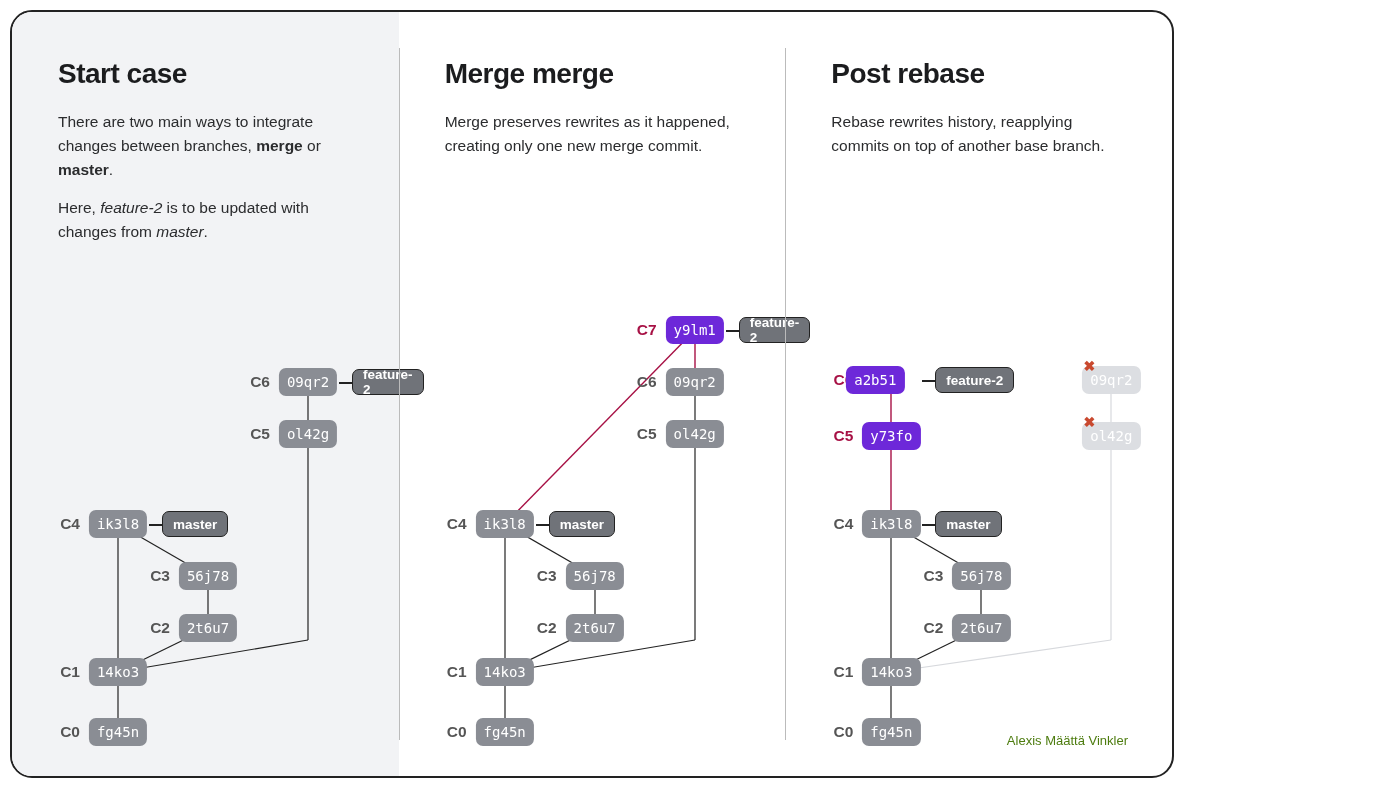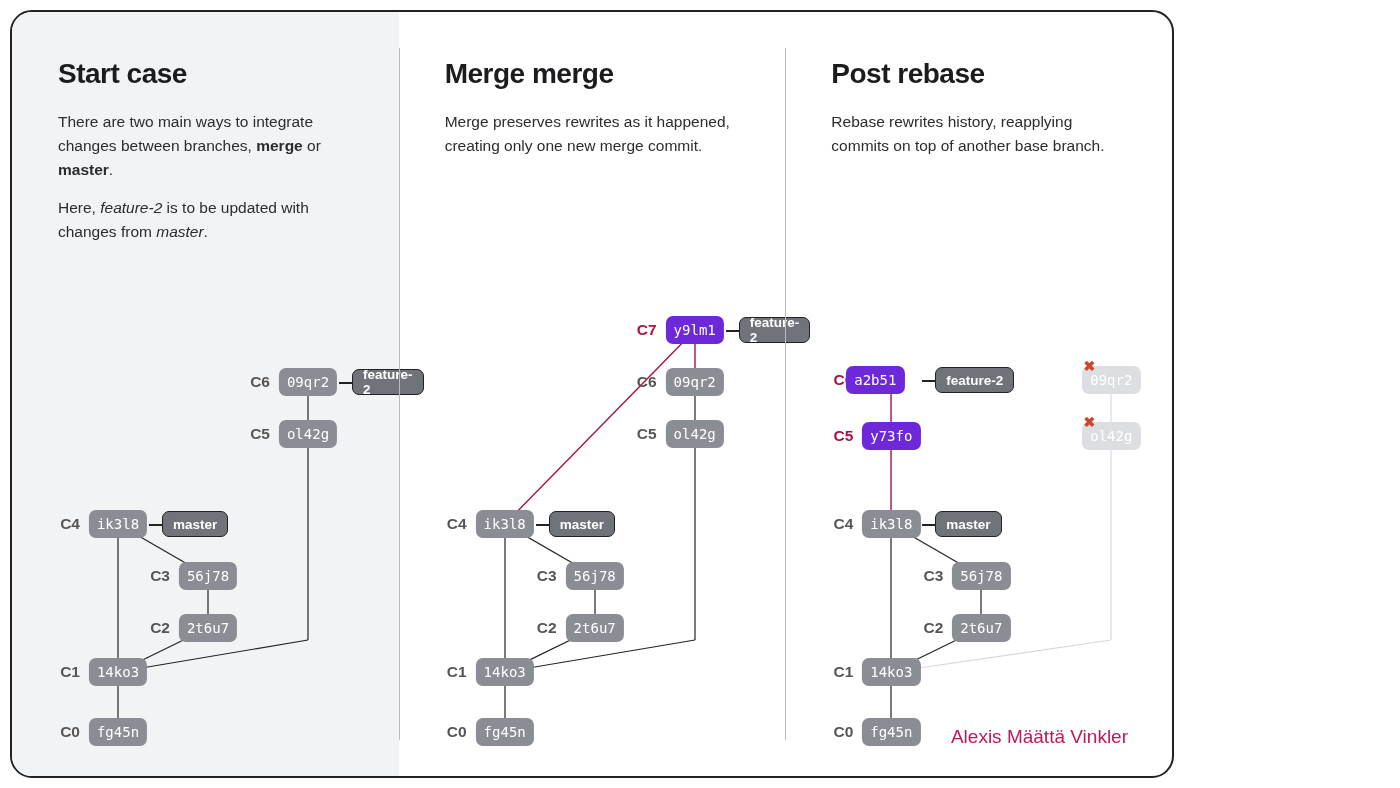--- a/index.html
+++ b/index.html
@@ -117,22 +117,22 @@
     transform: translate(-50%, -50%);
     font-size: 14px;
     font-weight: 900;
     color: #c9492f;
   }
 
   .attribution {
     position: absolute;
     right: 44px;
     bottom: 28px;
-    font-size: 19px;
-    color: #be185d;
+    font-size: 13px;
+    color: #4d7c0f;
   }
 </style>
 </head>
 <body>
 
 <div class="frame">
 
   <div class="col start">
     <h1>Start case</h1>
     <div class="desc">

